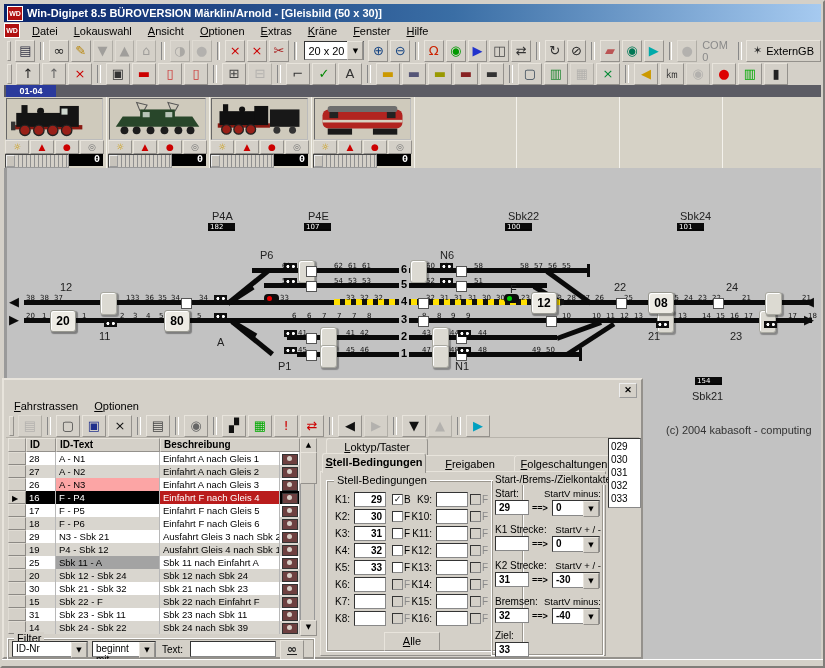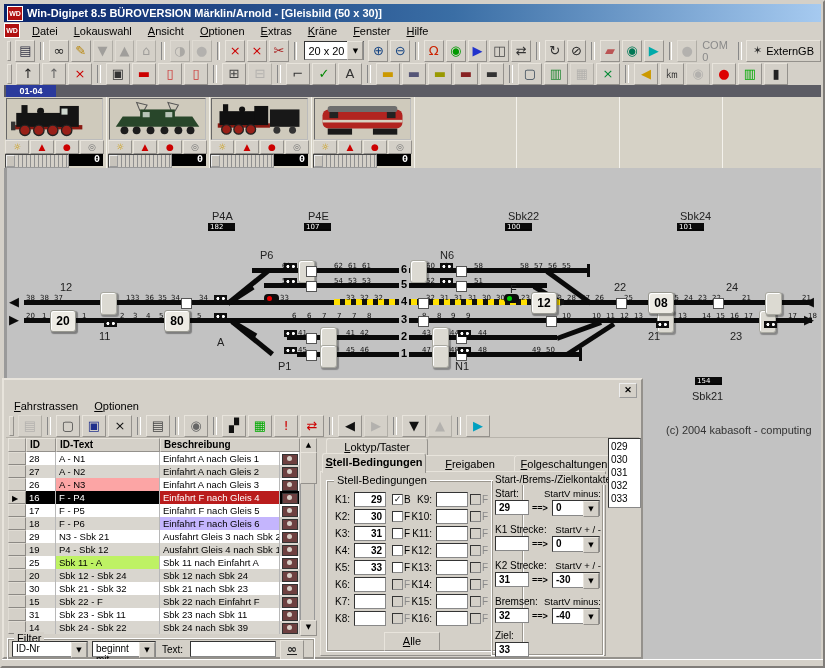--- a/index.html
+++ b/index.html
@@ -756,21 +756,21 @@
         <div class="cell" style="left: 52px; top: 124px; width: 104px; height: 17px; position: absolute; background: rgb(255, 255, 255); color: rgb(0, 0, 0);">F - P5</div>
         <div class="cell" style="left: 156px; top: 124px; width: 120px; height: 13px; position: absolute; background: rgb(255, 255, 255); color: rgb(0, 0, 0);">Einfahrt F nach Gleis 5</div>
         <div class="cell" style="left: 276px; top: 124px; width: 20px; height: 13px; position: absolute; background: rgb(255, 255, 255);">
           <div class="camico" style="position: absolute; left: 2px; top: 1.5px;">
             <div style="position:absolute;left:4px;top:1.5px;width:5px;height:5px;border-radius:50%;background:#d8d0c8;"></div>
           </div>
         </div>
         <div class="cell rowsel" style="left: 4px; top: 137px; width: 18px; height: 13px; position: absolute; font: 8px / 13px &quot;DejaVu Sans&quot;, sans-serif;"></div>
         <div class="cell" style="left: 22px; top: 137px; width: 30px; height: 13px; position: absolute; background: rgb(217, 214, 207); color: rgb(0, 0, 0);">18</div>
         <div class="cell" style="left: 52px; top: 137px; width: 104px; height: 13px; position: absolute; background: rgb(217, 214, 207); color: rgb(0, 0, 0);">F - P6</div>
-        <div class="cell" style="left: 156px; top: 137px; width: 120px; height: 16px; position: absolute; background: #c4b5fd; color: rgb(0, 0, 0);">Einfahrt F nach Gleis 6</div>
+        <div class="cell" style="left: 156px; top: 137px; width: 120px; height: 16px; position: absolute; background: #ffffff; color: rgb(0, 0, 0);">Einfahrt F nach Gleis 6</div>
         <div class="cell" style="left: 276px; top: 137px; width: 20px; height: 13px; position: absolute; background: rgb(217, 214, 207);">
           <div class="camico" style="position: absolute; left: 2px; top: 1.5px;">
             <div style="position:absolute;left:4px;top:1.5px;width:5px;height:5px;border-radius:50%;background:#d8d0c8;"></div>
           </div>
         </div>
         <div class="cell rowsel" style="left: 4px; top: 150px; width: 18px; height: 13px; position: absolute; font: 8px / 13px &quot;DejaVu Sans&quot;, sans-serif;"></div>
         <div class="cell" style="left: 22px; top: 150px; width: 30px; height: 13px; position: absolute; background: rgb(255, 255, 255); color: rgb(0, 0, 0);">29</div>
         <div class="cell" style="left: 52px; top: 150px; width: 104px; height: 13px; position: absolute; background: rgb(255, 255, 255); color: rgb(0, 0, 0);">N3 - Sbk 21</div>
         <div class="cell" style="left: 156px; top: 150px; width: 120px; height: 13px; position: absolute; background: rgb(255, 255, 255); color: rgb(0, 0, 0);">Ausfahrt Gleis 3 nach Sbk 21</div>
         <div class="cell" style="left: 276px; top: 150px; width: 20px; height: 13px; position: absolute; background: rgb(255, 255, 255);">
@@ -782,21 +782,21 @@
         <div class="cell" style="left: 22px; top: 163px; width: 30px; height: 13px; position: absolute; background: rgb(217, 214, 207); color: rgb(0, 0, 0);">19</div>
         <div class="cell" style="left: 52px; top: 163px; width: 104px; height: 13px; position: absolute; background: rgb(217, 214, 207); color: rgb(0, 0, 0);">P4 - Sbk 12</div>
         <div class="cell" style="left: 156px; top: 163px; width: 120px; height: 13px; position: absolute; background: rgb(217, 214, 207); color: rgb(0, 0, 0);">Ausfahrt Gleis 4 nach Sbk 12</div>
         <div class="cell" style="left: 276px; top: 163px; width: 20px; height: 13px; position: absolute; background: rgb(217, 214, 207);">
           <div class="camico" style="position: absolute; left: 2px; top: 1.5px;">
             <div style="position:absolute;left:4px;top:1.5px;width:5px;height:5px;border-radius:50%;background:#d8d0c8;"></div>
           </div>
         </div>
         <div class="cell rowsel" style="left: 4px; top: 176px; width: 18px; height: 13px; position: absolute; font: 8px / 13px &quot;DejaVu Sans&quot;, sans-serif;"></div>
         <div class="cell" style="left: 22px; top: 176px; width: 30px; height: 13px; position: absolute; background: rgb(255, 255, 255); color: rgb(0, 0, 0);">25</div>
-        <div class="cell" style="left: 52px; top: 176px; width: 104px; height: 17px; position: absolute; background: #bef264; color: rgb(0, 0, 0);">Sbk 11  - A</div>
+        <div class="cell" style="left: 52px; top: 176px; width: 104px; height: 17px; position: absolute; background: #a3a3a3; color: rgb(0, 0, 0);">Sbk 11  - A</div>
         <div class="cell" style="left: 156px; top: 176px; width: 120px; height: 13px; position: absolute; background: rgb(255, 255, 255); color: rgb(0, 0, 0);">Sbk 11 nach Einfahrt A</div>
         <div class="cell" style="left: 276px; top: 176px; width: 20px; height: 13px; position: absolute; background: rgb(255, 255, 255);">
           <div class="camico" style="position: absolute; left: 2px; top: 1.5px;">
             <div style="position:absolute;left:4px;top:1.5px;width:5px;height:5px;border-radius:50%;background:#d8d0c8;"></div>
           </div>
         </div>
         <div class="cell rowsel" style="left: 4px; top: 189px; width: 18px; height: 13px; position: absolute; font: 8px / 13px &quot;DejaVu Sans&quot;, sans-serif;"></div>
         <div class="cell" style="left: 22px; top: 189px; width: 30px; height: 13px; position: absolute; background: rgb(217, 214, 207); color: rgb(0, 0, 0);">20</div>
         <div class="cell" style="left: 52px; top: 189px; width: 104px; height: 13px; position: absolute; background: rgb(217, 214, 207); color: rgb(0, 0, 0);">Sbk 12 - Sbk 24</div>
         <div class="cell" style="left: 156px; top: 189px; width: 120px; height: 13px; position: absolute; background: rgb(217, 214, 207); color: rgb(0, 0, 0);">Sbk 12 nach Sbk 24</div>

